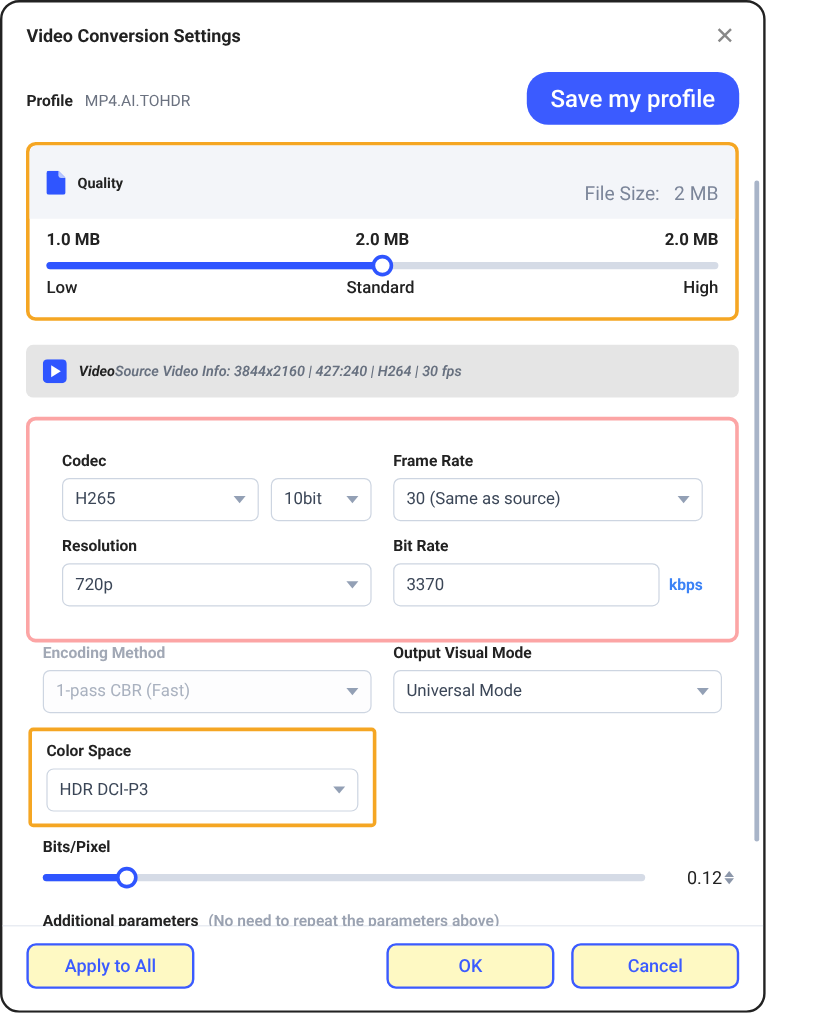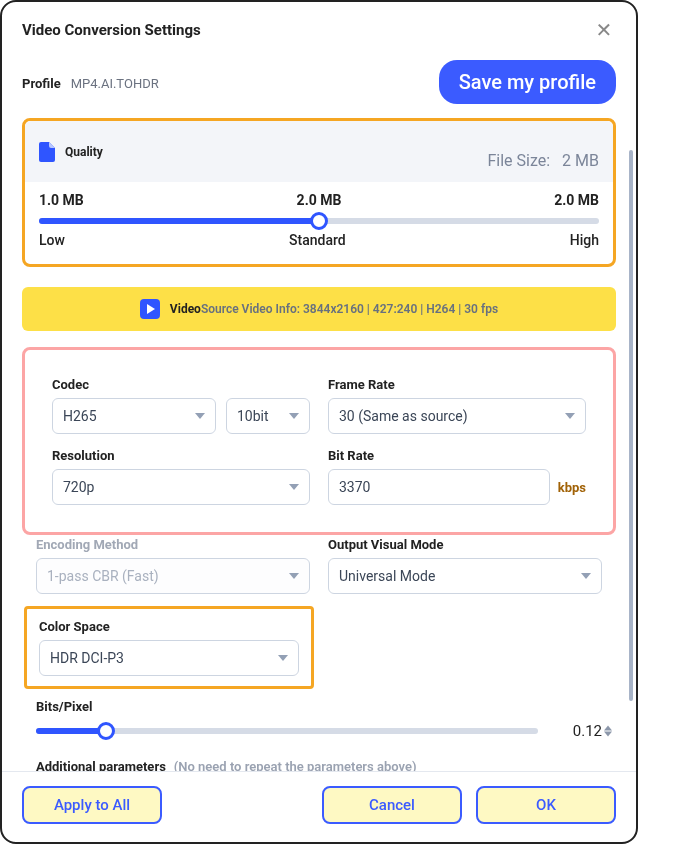--- a/index.html
+++ b/index.html
@@ -58,21 +58,21 @@
 }
 .slider-fill { position: absolute; left: 0; top: 0; height: 100%; background: #2f55ff; border-radius: 3px; width: 50%; }
 .slider-knob {
   position: absolute; top: 50%; left: 50%;
   width: 18px; height: 18px; border-radius: 50%;
   background: #fff; border: 3px solid #2f55ff;
   transform: translate(-50%, -50%);
 }
 .qrow2 { display: flex; justify-content: space-between; font-size: 14px; font-weight: 500; color: #222; }
 
-.video-hdr { background: #fde047; border-radius: 6px; padding: 12px 14px; display: flex; align-items: center; justify-content: center; margin-top: 4px; }
+.video-hdr { background: #e5e5e5; border-radius: 6px; padding: 12px 14px; display: flex; align-items: center; justify-content: flex-start; margin-top: 4px; font-style: italic; }
 .source-info { font-size: 12px; color: #67707f; font-weight: 600; }
 
 .highlight-box {
   border: 3px solid #fca5a5; border-radius: 8px;
   padding: 27px; margin-top: 16px;
 }
 .grid2 { display: grid; grid-template-columns: 1fr 1fr; gap: 14px 18px; }
 .fld-label { font-size: 13px; font-weight: 700; color: #222; margin-bottom: 6px; display: block; }
 .fld-label.disabled { color: #a1a8b5; }
 .select, .inputbox {
@@ -81,21 +81,21 @@
   display: flex; align-items: center; justify-content: space-between;
   cursor: pointer;
 }
 .select.disabled { color: #a9b1bf; background: #fdfdfe; cursor: default; }
 .caret { width: 0; height: 0; border-left: 5px solid transparent; border-right: 5px solid transparent; border-top: 6px solid #93a0b5; }
 .codec-row { display: flex; gap: 10px; }
 .codec-row .select:first-child { flex: 1; }
 .codec-row .select:last-child { width: 84px; }
 .bitrate-row { display: flex; align-items: center; gap: 8px; }
 .bitrate-row .inputbox { flex: 1; }
-.unit { font-size: 13px; font-weight: 700; color: #a16207; }
+.unit { font-size: 13px; font-weight: 700; color: #3b82f6; }
 
 .below-grid { padding: 0 14px; margin-top: -4px; }
 .row-pair { display: grid; grid-template-columns: 1fr 1fr; gap: 14px 18px; margin-top: 12px; }
 
 .colorspace-box {
   border: 3px solid #f5a623; border-radius: 4px;
   padding: 10px 12px; width: 49%; margin-top: 12px;
 }
 
 .bits-pixel-row { margin-top: 10px; }
@@ -288,17 +288,17 @@
       </div>
       <div class="ap-box"></div>
 
     </div>
 
   </div>
 
   <div class="footer">
     <button class="obtn">Apply to All</button>
     <div class="footer-right">
+      <button class="obtn wide">OK</button>
       <button class="obtn wide">Cancel</button>
-      <button class="obtn wide">OK</button>
     </div>
   </div>
 </div>
 
 </body></html>

